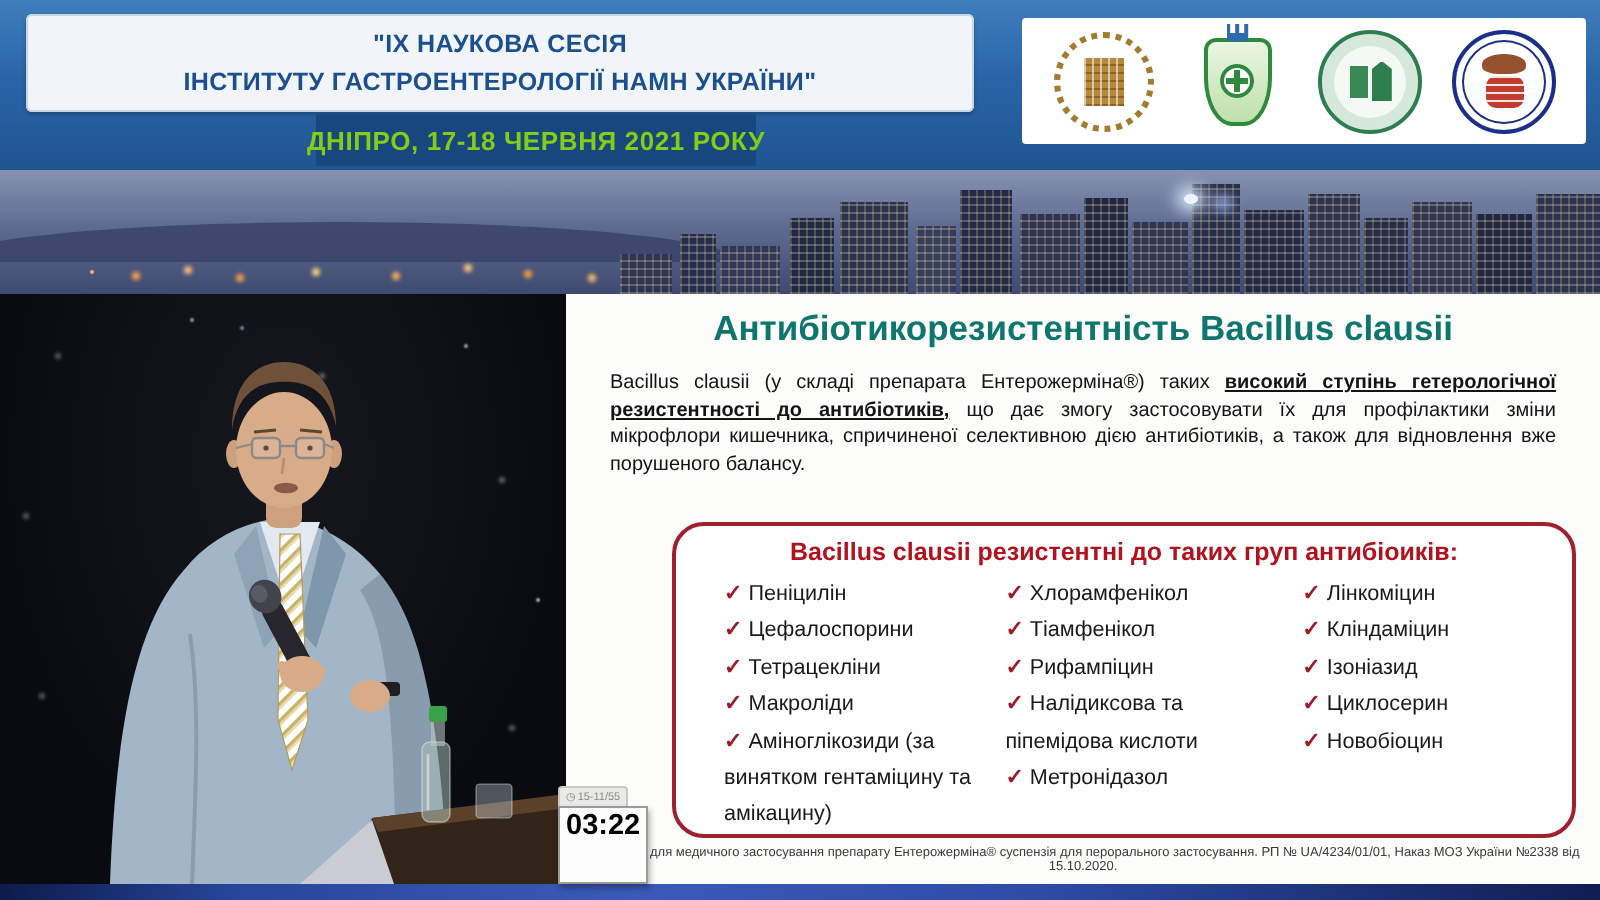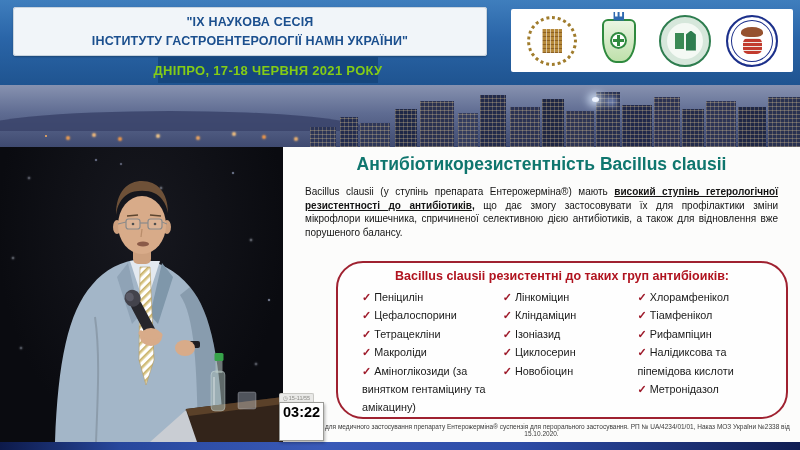--- a/index.html
+++ b/index.html
@@ -71,21 +71,21 @@
   .speaker svg{position:absolute;left:0;top:0;}
 
   
   .slide{position:absolute;left:283px;top:147px;width:517px;height:295px;background:#fcfcfb;}
   .slide-title{margin:0;position:absolute;top:7px;left:0;width:100%;text-align:center;
                color:#0f766e;font-size:17.5px;font-weight:bold;}
   .slide-para{position:absolute;left:22px;top:38px;width:473px;margin:0;
               font-size:10px;line-height:1.37;color:#141414;text-align:justify;}
   .em{font-weight:bold;text-decoration:underline;}
   .rbox{position:absolute;left:53px;top:114px;width:452px;height:158px;box-sizing:border-box;
-        border:2px solid #9f2130;border-radius:27px;background:#fefefe;}
+        border:2px solid #9f2130;border-radius:16px;background:#fefefe;}
   .rbox-head{margin-top:6px;text-align:center;color:#b0131f;font-weight:bold;font-size:12.5px;}
   .cols{display:flex;padding:5px 10px 0 24px;gap:10px;}
   .col{font-size:10.8px;color:#1a1a1a;line-height:1.68;}
   .col-1{width:134px;}.col-2{width:142px;}.col-3{width:128px;}
   .chk{color:#9e1b2b;font-weight:bold;margin-right:3px;font-size:11px;}
   .footnote{position:absolute;left:10px;bottom:5px;width:497px;text-align:center;
             font-size:6.5px;color:#3a3a3a;}
 
   
   .timer{position:absolute;left:279px;top:393px;z-index:5;}
@@ -215,46 +215,46 @@
       <rect x="238" y="245" width="18" height="17" rx="2" fill="rgba(195,205,218,.38)" stroke="rgba(240,245,250,.45)" stroke-width="0.6"></rect>
       <rect x="211" y="224" width="14" height="40" rx="4" fill="rgba(172,192,186,.52)" stroke="rgba(230,240,240,.5)" stroke-width="0.7"></rect>
       <rect x="215.5" y="213" width="7" height="13" fill="rgba(190,205,200,.55)"></rect>
       <rect x="214.5" y="206" width="9" height="8" rx="1.5" fill="#37a34a"></rect>
       <path d="M214,230 L214,258" stroke="rgba(255,255,255,.45)" stroke-width="1.4"></path>
     </svg>
   </div>
 
   <div class="slide">
     <h1 class="slide-title">Антибіотикорезистентність Bacillus clausii</h1>
-    <p class="slide-para"><span>Bacillus clausii (у ступінь препарата Ентерожерміна®) мають </span><span class="em">високий ступінь гетерологічної резистентності до антибіотиків,</span><span> що дає змогу застосовувати їх для профілактики зміни мікрофлори кишечника, спричиненої селективною дією антибіотиків, а також для відновлення вже порушеного балансу.</span></p>
+    <p class="slide-para"><span>Bacillus clausii (у складі препарата Ентерожерміна®) таких </span><span class="em">високий ступінь гетерологічної резистентності до антибіотиків,</span><span> що дає змогу застосовувати їх для профілактики зміни мікрофлори кишечника, спричиненої селективною дією антибіотиків, а також для відновлення вже порушеного балансу.</span></p>
 
     <div class="rbox">
       <div class="rbox-head">Bacillus clausii резистентні до таких груп антибіоиків:</div>
       <div class="cols">
         <div class="col col-1">
           <div><span class="chk">✓</span><span>Пеніцилін</span></div>
           <div><span class="chk">✓</span><span>Цефалоспорини</span></div>
           <div><span class="chk">✓</span><span>Тетрацекліни</span></div>
           <div><span class="chk">✓</span><span>Макроліди</span></div>
           <div><span class="chk">✓</span><span>Аміноглікозиди (за винятком гентаміцину та амікацину)</span></div>
         </div>
+        <div class="col col-2">
+          <div><span class="chk">✓</span><span>Хлорамфенікол</span></div>
+          <div><span class="chk">✓</span><span>Тіамфенікол</span></div>
+          <div><span class="chk">✓</span><span>Рифампіцин</span></div>
+          <div><span class="chk">✓</span><span>Налідиксова та піпемідова кислоти</span></div>
+          <div><span class="chk">✓</span><span>Метронідазол</span></div>
+        </div>
         <div class="col col-3">
           <div><span class="chk">✓</span><span>Лінкоміцин</span></div>
           <div><span class="chk">✓</span><span>Кліндаміцин</span></div>
           <div><span class="chk">✓</span><span>Ізоніазид</span></div>
           <div><span class="chk">✓</span><span>Циклосерин</span></div>
           <div><span class="chk">✓</span><span>Новобіоцин</span></div>
         </div>
-        <div class="col col-2">
-          <div><span class="chk">✓</span><span>Хлорамфенікол</span></div>
-          <div><span class="chk">✓</span><span>Тіамфенікол</span></div>
-          <div><span class="chk">✓</span><span>Рифампіцин</span></div>
-          <div><span class="chk">✓</span><span>Налідиксова та піпемідова кислоти</span></div>
-          <div><span class="chk">✓</span><span>Метронідазол</span></div>
-        </div>
       </div>
     </div>
 
     <div class="footnote">Інструкція для медичного застосування препарату Ентерожерміна® суспензія для перорального застосування. РП № UA/4234/01/01, Наказ МОЗ України №2338 від 15.10.2020.</div>
   </div>
 
   <div class="timer">
     <div class="timer-label">
         <span>◷</span>
         <span>15-11/55</span>

